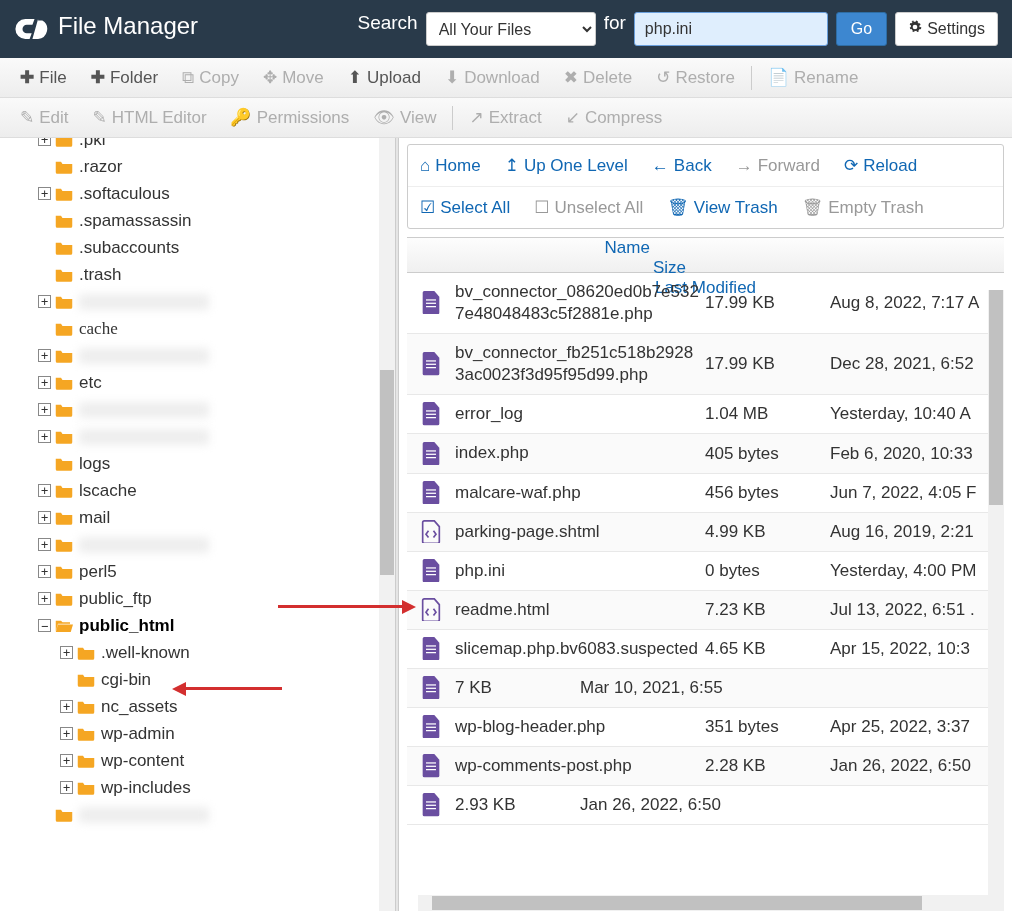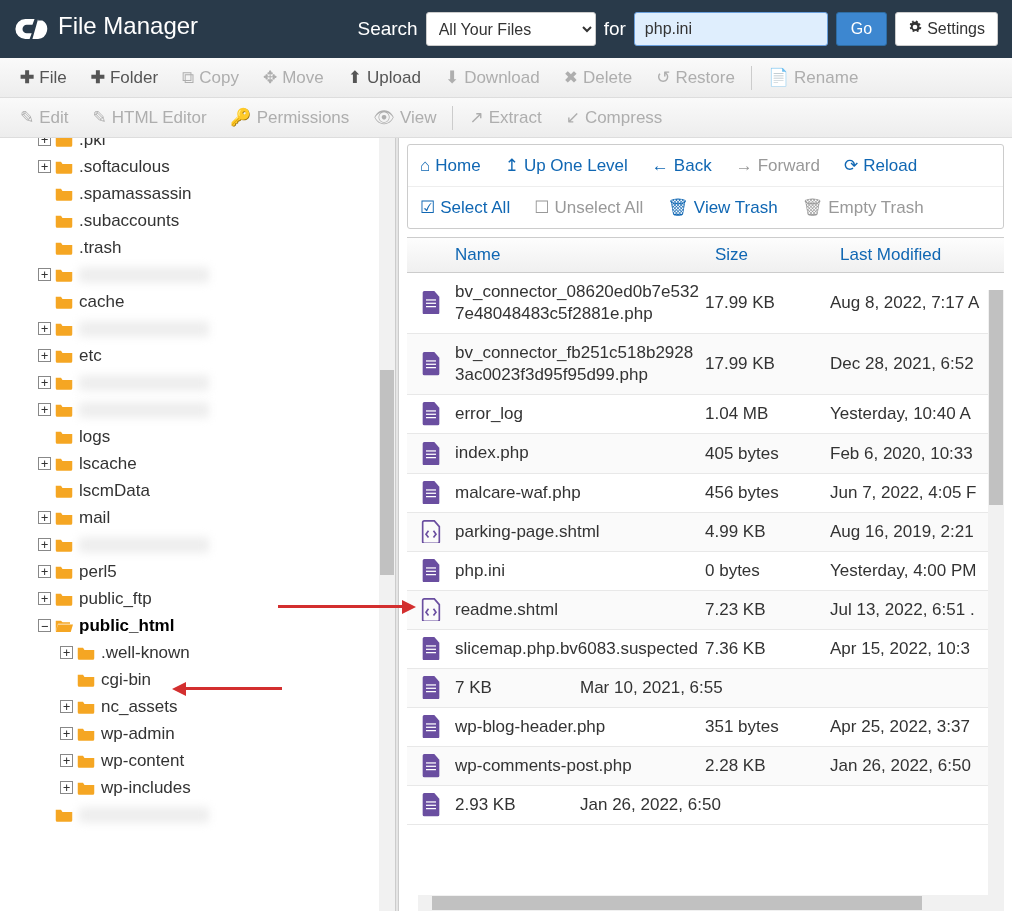--- a/index.html
+++ b/index.html
@@ -1,21 +1,21 @@
 <!DOCTYPE html>
 <html><head>
 <meta charset="utf-8">
 <style>
 * { box-sizing: border-box; margin: 0; padding: 0; }
 body { font-family: -apple-system, "Segoe UI", Helvetica, Arial, sans-serif; width: 1012px; height: 911px; overflow: hidden; background: #fff; font-size: 15px; color: #333; }
 .header { background: #293a4a; height: 58px; display: flex; align-items: center; padding: 0 14px; color: #fff; }
 .logo { display: flex; gap: 10px; }
 .logo-icon { width: 34px; height: 34px; color:#fff;}
 .app-title { font-size: 24px; font-weight: 400; }
-.search-group { margin-left: auto; display: flex; align-items: center; gap: 8px; }
+.search-group { margin-left: auto; display: flex; gap: 8px; }
 .search-label { font-size: 19px; font-weight:300;}
 .search-select { height: 34px; padding: 0 8px; font-size: 16px; border: 1px solid #ccc; border-radius: 3px; width: 170px; background:#fff; color:#333;}
 .for-label { font-size: 19px; font-weight:300;}
 .search-input { height: 34px; padding: 0 10px; font-size: 16px; border: 1px solid #6a9fdc; background: #dfeefd; border-radius: 3px; width: 194px; color:#333;}
 .go-btn { height: 34px; padding: 0 14px; background: #3d87d0; color: #fff; border: 1px solid #2e6da4; border-radius: 3px; font-size: 16px; cursor:pointer;}
 .settings-btn { height: 34px; padding: 0 12px; background: #fff; color: #333; border: 1px solid #ccc; border-radius: 3px; font-size: 16px; display:flex; align-items:center; gap:5px; cursor:pointer;}
 .toolbar { background: linear-gradient(#fafafa,#ededed); border-bottom:1px solid #ddd; display: flex; align-items: center; padding: 0 8px; height: 40px; gap: 0; }
 .toolbar2 { background: linear-gradient(#fafafa,#ededed); border-bottom:1px solid #ddd; display: flex; align-items: center; padding: 0 8px; height: 40px; gap: 0; }
 .tb-btn { padding: 6px 12px; color: #555; font-size: 17px; cursor:pointer; display:flex; align-items:center; gap:5px;}
 .tb-btn.disabled { color: #aeaeae; }
@@ -34,21 +34,21 @@
 .tree-label { }
 .tree-item.selected .tree-label { font-weight:700; color:#000;}
 .tree-item.blurred .tree-label { filter: blur(4px); color:#ddd; background:#eee; width:130px; height:16px; border-radius:3px;}
 .divider { width: 4px; background: #e5e5e5; border-left:1px solid #ccc; border-right:1px solid #ccc;}
 .right-pane { flex:1; display:flex; flex-direction:column; overflow:hidden;}
 .nav-toolbar { border: 1px solid #ccc; margin: 6px 8px 0 8px; border-radius:3px; background:#fff;}
 .nav-row { display:flex; align-items:center; padding: 10px 12px; gap: 24px; flex-wrap:wrap;}
 .nav-btn { color: #1067b3; font-size: 17px; display:flex; align-items:center; gap:5px; cursor:pointer;}
 .nav-btn.disabled { color: #999;}
 .nav-btn.trash { color:#1067b3;}
-.table-head { display:flex; background: linear-gradient(#fdfdfd,#f0f0f0); border-top:1px solid #ccc; border-bottom:1px solid #ccc; margin: 8px 8px 0 8px; height:36px; align-items:center;}
+.table-head { display:flex; background: linear-gradient(#fdfdfd,#f0f0f0); border-top:1px solid #ccc; border-bottom:1px solid #ccc; margin: 8px 8px 0 8px; height:36px; align-items:center;flex-direction:column;}
 .th { padding: 0 10px; color:#1067b3; font-size:17px; cursor:pointer;}
 .th-name { width: 298px; padding-left:48px;}
 .th-size { width: 125px;}
 .th-mod { flex:1;}
 .table-body { margin: 0 8px; overflow-y:auto; position:relative; height: calc(100% - 150px);}
 .row { display:flex; align-items:center; min-height:39px; border-bottom:1px solid #e8e8e8; font-size:17px; color:#333;}
 .row:nth-child(even){ background:#fafafa;}
 .cell-icon { width: 48px; display:flex; justify-content:center;}
 .cell-name { width: 250px; padding: 8px 4px 8px 0; word-break:break-all; line-height:1.3;}
 .cell-size { width: 125px;}
@@ -166,20 +166,29 @@
     <div class="tree-item" style="padding-left: 30px; margin-top: -16px;">
         <span class="toggle">+</span>
         <span class="folder-icon">
           <svg viewBox="0 0 24 18">
             <path class="folder-closed" d="M1 2h7l2 3h13v11a2 2 0 01-2 2H3a2 2 0 01-2-2V2z"></path>
           </svg>
         </span>
         <span class="tree-label">.pki</span>
       </div>
       <div class="tree-item" style="padding-left: 30px;">
+        <span class="toggle-space"></span>
+        <span class="folder-icon">
+          <svg viewBox="0 0 24 18">
+            <path class="folder-closed" d="M1 2h7l2 3h13v11a2 2 0 01-2 2H3a2 2 0 01-2-2V2z"></path>
+          </svg>
+        </span>
+        <span class="tree-label">.razor</span>
+      </div>
+      <div class="tree-item" style="padding-left: 30px;">
         <span class="toggle">+</span>
         <span class="folder-icon">
           <svg viewBox="0 0 24 18">
             <path class="folder-closed" d="M1 2h7l2 3h13v11a2 2 0 01-2 2H3a2 2 0 01-2-2V2z"></path>
           </svg>
         </span>
         <span class="tree-label">.softaculous</span>
       </div>
       <div class="tree-item" style="padding-left: 30px;">
         <span class="toggle-space"></span>
@@ -210,21 +219,21 @@
       </div>
       <div class="tree-item blurred" style="padding-left: 30px;">
         <span class="toggle">+</span>
         <span class="folder-icon">
           <svg viewBox="0 0 24 18">
             <path class="folder-closed" d="M1 2h7l2 3h13v11a2 2 0 01-2 2H3a2 2 0 01-2-2V2z"></path>
           </svg>
         </span>
         <span class="tree-label"></span>
       </div>
-      <div class="tree-item" style="padding-left: 30px;">
+      <div class="tree-item" style="padding-left: 30px; font-family: Liberation Serif, serif;">
         <span class="toggle-space"></span>
         <span class="folder-icon">
           <svg viewBox="0 0 24 18">
             <path class="folder-closed" d="M1 2h7l2 3h13v11a2 2 0 01-2 2H3a2 2 0 01-2-2V2z"></path>
           </svg>
         </span>
         <span class="tree-label">cache</span>
       </div>
       <div class="tree-item blurred" style="padding-left: 30px;">
         <span class="toggle">+</span>
@@ -272,29 +281,20 @@
         <span class="tree-label">logs</span>
       </div>
       <div class="tree-item" style="padding-left: 30px;">
         <span class="toggle">+</span>
         <span class="folder-icon">
           <svg viewBox="0 0 24 18">
             <path class="folder-closed" d="M1 2h7l2 3h13v11a2 2 0 01-2 2H3a2 2 0 01-2-2V2z"></path>
           </svg>
         </span>
         <span class="tree-label">lscache</span>
-      </div>
-      <div class="tree-item" style="padding-left: 30px;">
-        <span class="toggle-space"></span>
-        <span class="folder-icon">
-          <svg viewBox="0 0 24 18">
-            <path class="folder-closed" d="M1 2h7l2 3h13v11a2 2 0 01-2 2H3a2 2 0 01-2-2V2z"></path>
-          </svg>
-        </span>
-        <span class="tree-label">lscmData</span>
       </div>
       <div class="tree-item" style="padding-left: 30px;">
         <span class="toggle">+</span>
         <span class="folder-icon">
           <svg viewBox="0 0 24 18">
             <path class="folder-closed" d="M1 2h7l2 3h13v11a2 2 0 01-2 2H3a2 2 0 01-2-2V2z"></path>
           </svg>
         </span>
         <span class="tree-label">mail</span>
       </div>
@@ -544,35 +544,35 @@
   <div class="cell-size">0 bytes</div>
   <div class="cell-mod">Yesterday, 4:00 PM</div>
         </div>
         <div class="row">
           <div class="cell-icon">
             <span class="file-icon"><svg viewBox="0 0 24 28" fill="none" stroke="#6a4ea0" stroke-width="2">
                 <path d="M4 1h12l6 7v18a2 2 0 01-2 2H4a2 2 0 01-2-2V3a2 2 0 012-2z"></path>
                 <path d="M9 13l-3 4 3 4M15 13l3 4-3 4"></path>
               </svg></span>
           </div>
-  <div class="cell-name">readme.shtml</div>
+  <div class="cell-name">readme.html</div>
   <div class="cell-size">7.23 KB</div>
   <div class="cell-mod">Jul 13, 2022, 6:51 .</div>
         </div>
         <div class="row">
           <div class="cell-icon">
             <span class="file-icon"><svg viewBox="0 0 24 28" fill="#6a4ea0">
                 <path d="M4 0h12l6 7v19a2 2 0 01-2 2H4a2 2 0 01-2-2V2a2 2 0 012-2z"></path>
                 <rect x="6" y="10" width="12" height="1.5" fill="#fff"></rect>
                 <rect x="6" y="14" width="12" height="1.5" fill="#fff"></rect>
                 <rect x="6" y="18" width="12" height="1.5" fill="#fff"></rect>
               </svg></span>
           </div>
   <div class="cell-name">slicemap.php.bv6083.suspected</div>
-  <div class="cell-size">7.36 KB</div>
+  <div class="cell-size">4.65 KB</div>
   <div class="cell-mod">Apr 15, 2022, 10:3</div>
         </div>
         <div class="row">
           <div class="cell-icon">
             <span class="file-icon"><svg viewBox="0 0 24 28" fill="#6a4ea0">
                 <path d="M4 0h12l6 7v19a2 2 0 01-2 2H4a2 2 0 01-2-2V2a2 2 0 012-2z"></path>
                 <rect x="6" y="10" width="12" height="1.5" fill="#fff"></rect>
                 <rect x="6" y="14" width="12" height="1.5" fill="#fff"></rect>
                 <rect x="6" y="18" width="12" height="1.5" fill="#fff"></rect>
               </svg></span>

